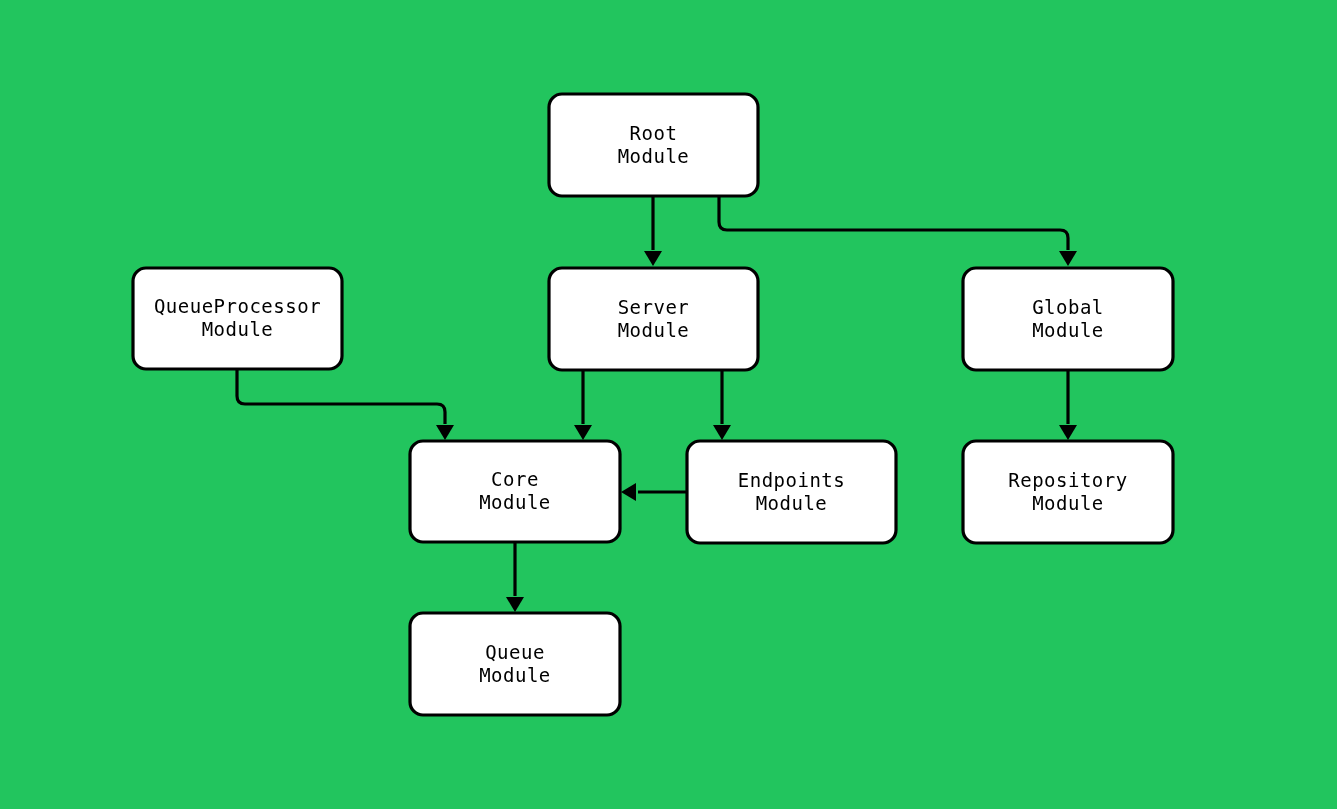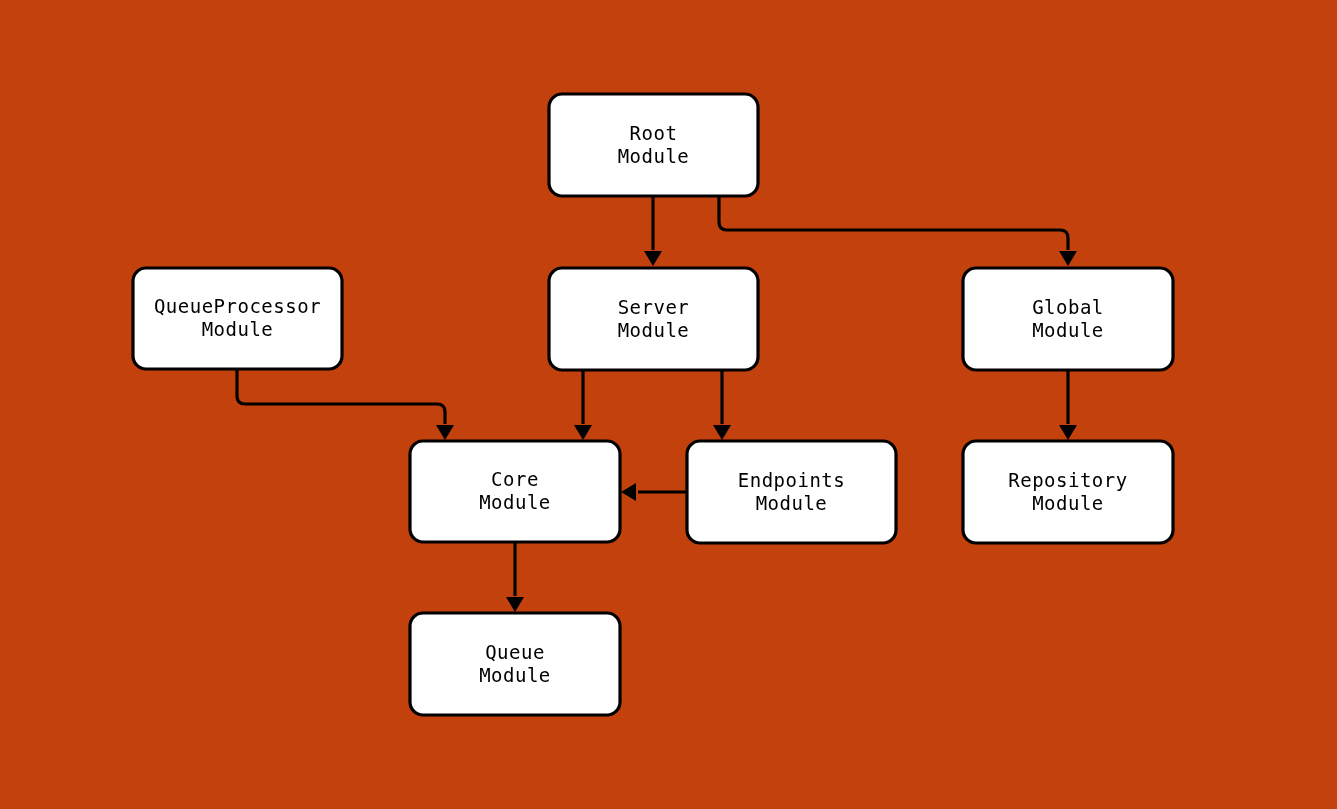--- a/index.html
+++ b/index.html
@@ -10,21 +10,21 @@
   body {
     width: 1337px;
     height: 809px;
     overflow: hidden;
     font-family: "DejaVu Sans Mono", monospace;
   }
   #diagram-canvas {
     position: relative;
     width: 1337px;
     height: 809px;
-    background: #c2410c;
+    background: #22c55e;
   }
   svg.diagram-svg {
     position: absolute;
     top: 0;
     left: 0;
     width: 1337px;
     height: 809px;
   }
   .node-rect {
     fill: #ffffff;

